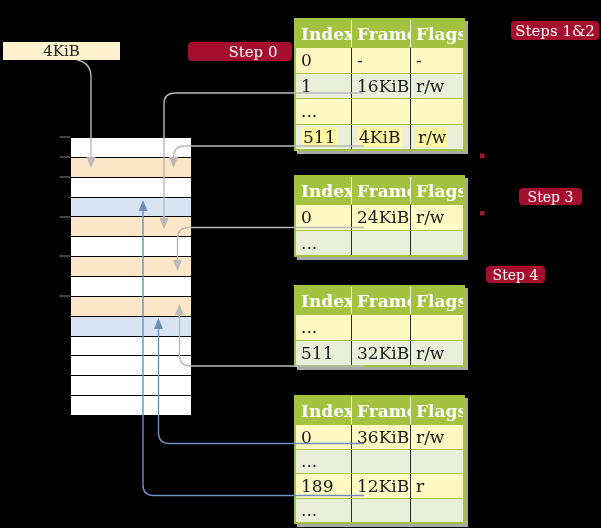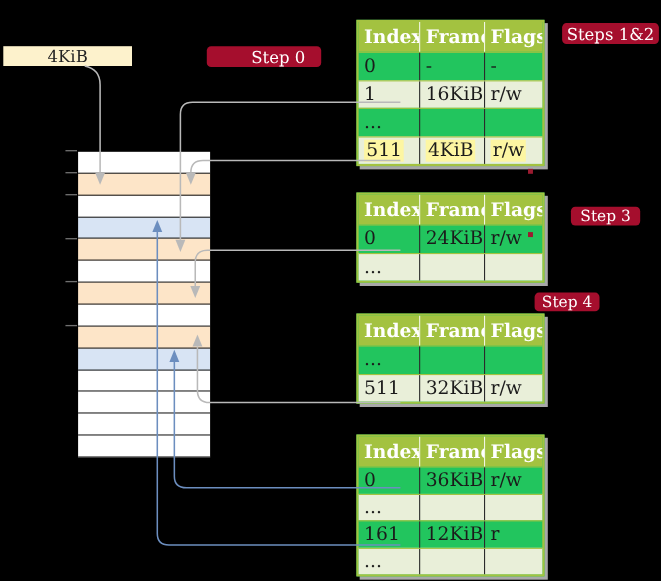--- a/index.html
+++ b/index.html
@@ -16,21 +16,21 @@
   #b0{left:188px;top:42px;width:78px;height:19px;padding-left:26px;}
   #b1{left:511px;top:21px;width:88px;height:19px;}
   #b2{left:519px;top:159px;width:63px;height:17px;font-size:14px;margin-top:29px;}
   #b3{left:486px;top:266px;width:59px;height:17px;font-size:14px;}
 
   .stack{position:absolute;left:70px;top:137px;width:120px;height:278px;
          border:1px solid #000;}
   .mrow{position:absolute;left:0;width:100%;box-sizing:border-box;
         border-bottom:1px solid #000;}
 
-  .ptable{position:absolute;left:324px;width:167px;background:#22c55e;
+  .ptable{position:absolute;left:294px;width:167px;background:#fef9c3;
           border:2px solid var(--table_border);
           box-shadow:3px 3px 0 var(--table_shadow);}
   .trow{display:flex;box-sizing:border-box;border-top:1px solid var(--table_border);}
   .trow:first-child{border-top:none;}
   .thead{background:var(--table_header_bg);}
   .tcell{box-sizing:border-box;padding-left:5px;font-size:17px;color:var(--text_dark);
          display:flex;align-items:center;overflow:hidden;white-space:nowrap;}
   .c0{width:55px;}
   .c1{width:59px;border-left:1px solid #2b2b2b;}
   .c2{width:53px;border-left:1px solid #2b2b2b;}
@@ -188,21 +188,21 @@
       </div>
       <div class="trow shaded" style="height: 24.5px;">
         <div class="tcell c0">
           <span>...</span>
         </div>
         <div class="tcell c1"></div>
         <div class="tcell c2"></div>
       </div>
       <div class="trow" style="height: 24.5px;">
         <div class="tcell c0">
-          <span>161</span>
+          <span>189</span>
         </div>
         <div class="tcell c1">
           <span>12KiB</span>
         </div>
         <div class="tcell c2">
           <span>r</span>
         </div>
       </div>
       <div class="trow shaded" style="height: 24.5px;">
         <div class="tcell c0">

